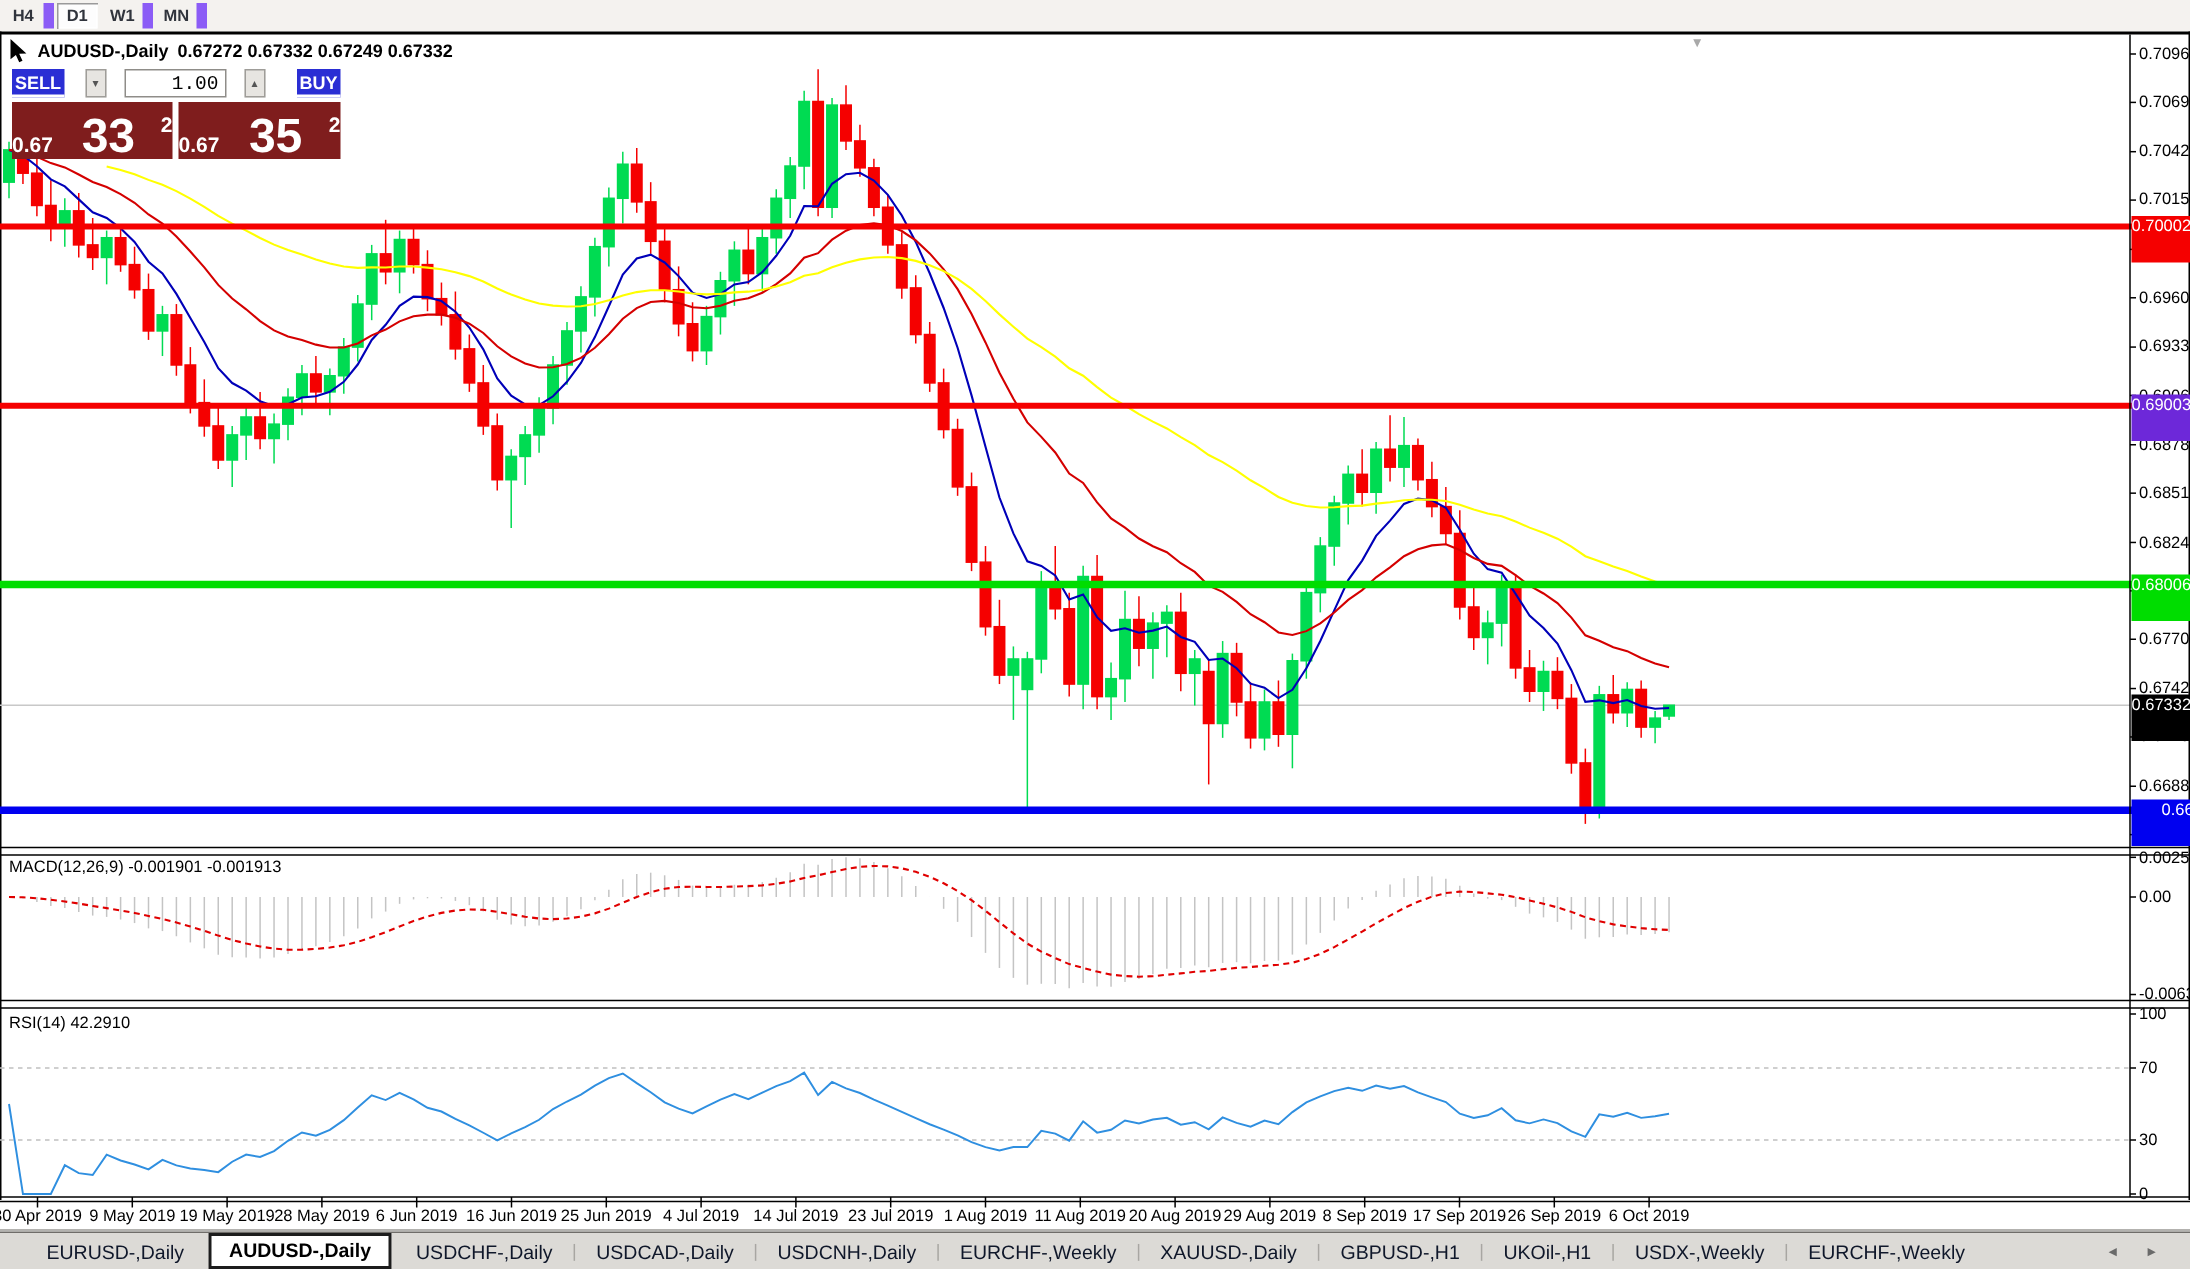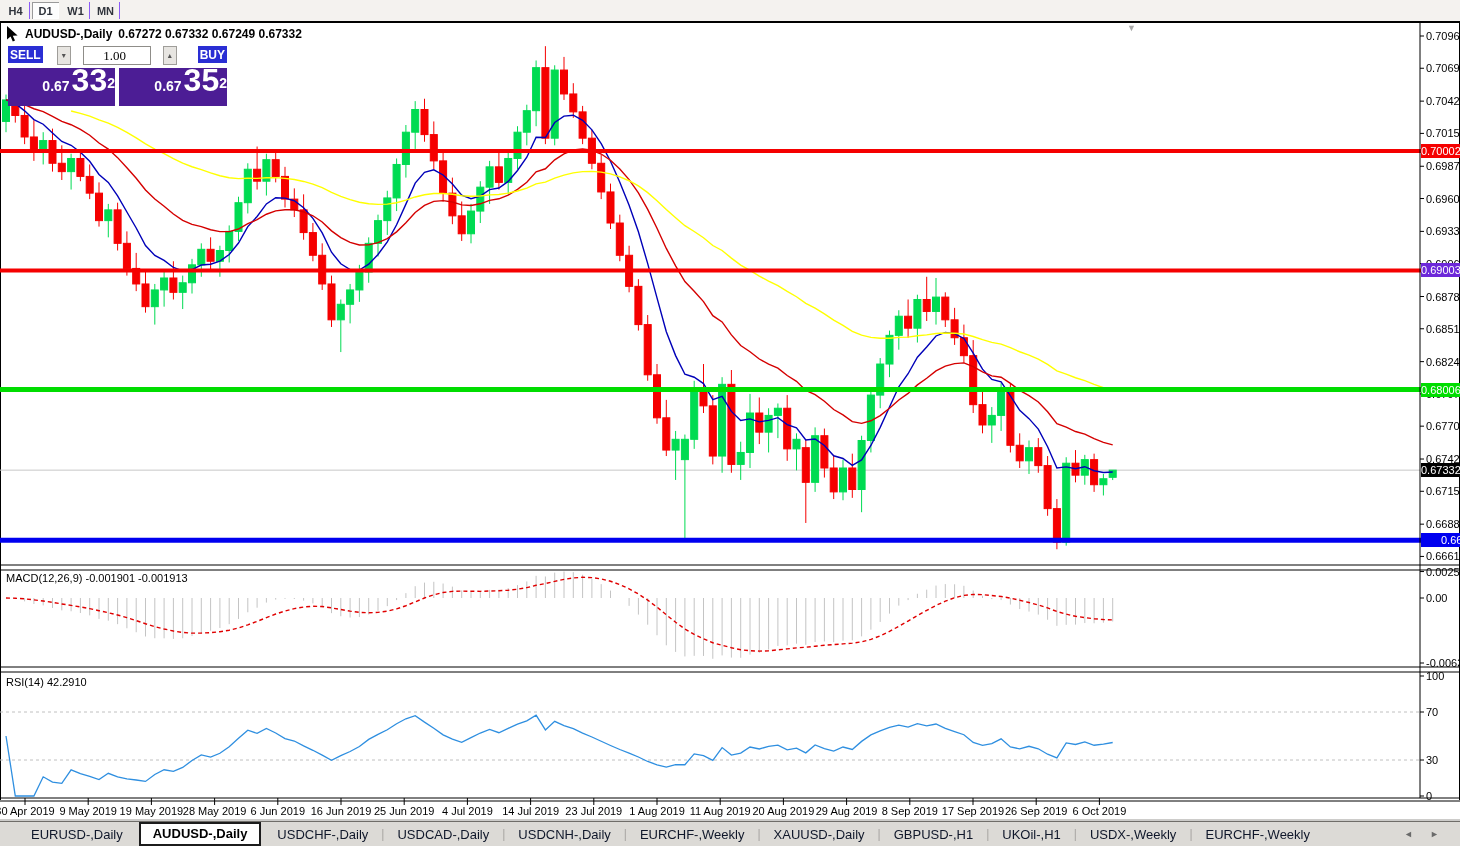--- a/index.html
+++ b/index.html
@@ -2,44 +2,44 @@
 <html><head>
 <meta charset="utf-8">
 <style>
   html,body{margin:0;padding:0;background:#fff;}
   #app{position:relative;width:1460px;height:846px;background:#fff;overflow:hidden;
        font-family:"Liberation Sans",sans-serif;-webkit-font-smoothing:antialiased;}
   .abs{position:absolute;}
   
   #toolbar{position:absolute;left:0;top:0;width:1460px;height:21px;background:#f4f2ef;display:flex;align-items:center;}
   .tfbtn{width:27px;height:17px;margin-left:2px;display:flex;align-items:center;justify-content:center;
-         font-size:11px;font-weight:bold;color:#30343c;border-right:1px solid #8b5cf6;cursor:default;}
+         font-size:11px;font-weight:bold;color:#30343c;border-right:7px solid #8b5cf6;cursor:default;}
   .tfbtn.active{background:#fdfdfd;box-shadow:inset 1px 1px 0 #9a9a9a,inset -1px -1px 0 #fff;border-right:none;margin-right:1px;}
   #winTopBorder{position:absolute;left:0;top:21px;width:1460px;height:2px;background:#000;}
   .winSide{position:absolute;top:21px;width:1px;height:779px;background:#000;}
   
   #chartTitle{position:absolute;left:6px;top:26px;display:flex;align-items:center;gap:6px;z-index:6;}
   #chartTitle span{font-size:12px;font-weight:bold;color:#000;white-space:nowrap;}
   
   #tradePanel{position:absolute;left:8px;top:46px;width:219px;z-index:7;font-family:"Liberation Sans",sans-serif;}
   .tp-row1{display:flex;height:19px;gap:12px;}
   .tp-sell,.tp-buy{background:#2a2ed4;color:#fff;font-size:12px;font-weight:bold;display:flex;align-items:center;justify-content:center;border-bottom:2px solid #fff;}
   .tp-sell{width:52px;}
   .tp-buy{width:44px;margin-left:9px;}
   .tp-spin{width:20px;background:#e7e5e1;border:1px solid #9f9d99;box-sizing:border-box;display:flex;align-items:center;justify-content:center;font-size:8px;color:#555;}
-  .tp-vol{width:68px;background:#fff;border:1px solid #8f8d89;box-sizing:border-box;font-size:13px;color:#000;text-align:center;padding:0 4px 0 0;font-family:Liberation Serif, serif;}
+  .tp-vol{width:68px;background:#fff;border:1px solid #8f8d89;box-sizing:border-box;font-size:13px;color:#000;text-align:right;padding:0 4px 0 0;font-family:Liberation Mono, monospace;}
   .tp-row2{display:flex;margin-top:3px;}
-  .tp-price{width:107px;height:38px;background:#4c1d95;color:#fff;display:flex;align-items:flex-end;justify-content:flex-end;padding-bottom:13px;box-sizing:border-box;}
+  .tp-price{width:107px;height:38px;background:#7f1d1d;color:#fff;display:flex;align-items:flex-end;justify-content:space-between;padding-bottom:3px;box-sizing:border-box;}
   .tp-price+.tp-price{margin-left:4px;width:108px;}
   .tp-small{font-size:14px;font-weight:bold;line-height:14px;margin-right:2px;}
   .tp-big{font-size:32px;font-weight:bold;line-height:26px;}
   .tp-sup{font-size:14px;font-weight:bold;line-height:30px;align-self:flex-start;}
   
   .ticklabel{position:absolute;left:1426px;font-size:11px;color:#000;white-space:nowrap;line-height:14px;}
-  .pricebox{position:absolute;left:1421px;width:39px;height:14px;font-size:11px;line-height:14px;text-align:center;color:#fff;z-index:5;}
+  .pricebox{position:absolute;left:1421px;width:39px;height:31px;font-size:11px;line-height:14px;text-align:center;color:#fff;z-index:5;}
   .datelabel{position:absolute;top:805px;font-size:11px;color:#000;transform:translateX(-50%);white-space:nowrap;}
   .paneLabel{position:absolute;left:6px;font-size:11px;color:#000;z-index:4;white-space:nowrap;}
   #endMarker{position:absolute;left:1127px;top:23px;font-size:9px;color:#a9a9a9;z-index:4;}
   
   #tabbar{position:absolute;left:0;top:821px;width:1460px;height:25px;background:#dcdad6;border-top:1px solid #6f6d69;
           display:flex;align-items:center;padding-left:18px;box-sizing:border-box;}
   .tab{font-size:13px;color:#0f172a;padding:0 13px;white-space:nowrap;cursor:default;}
   .tab.active{background:#fff;border:2px solid #1c1c1c;color:#000;font-weight:bold;height:20px;line-height:20px;padding:0 12px;margin:0 3px;}
   .tabsep{color:#a8a6a2;font-size:12px;}
   .tabarrow{position:absolute;top:7px;font-size:9px;color:#6a6a6a;}

